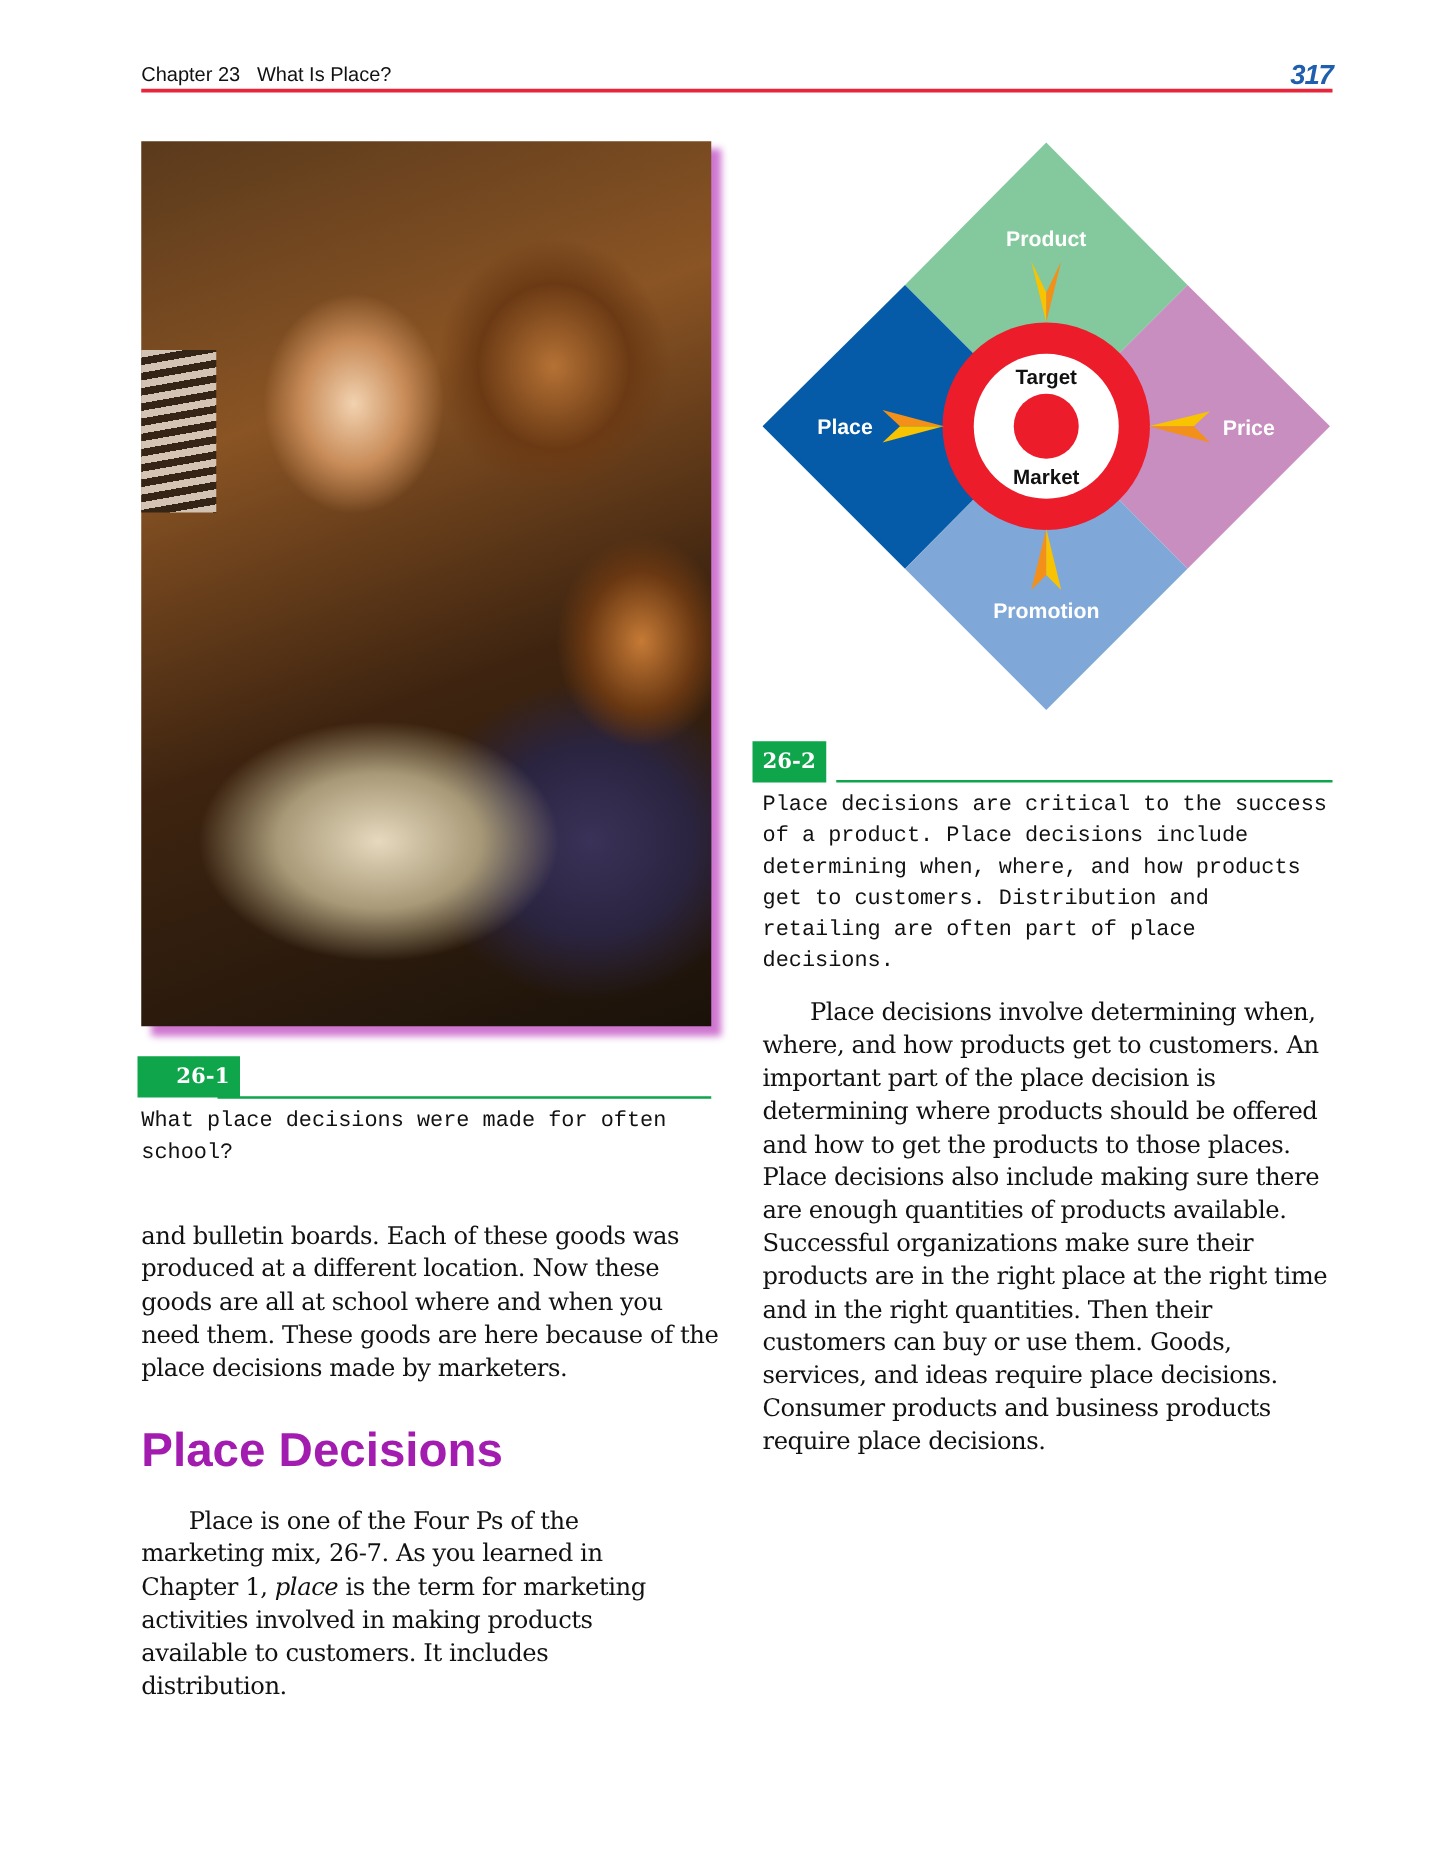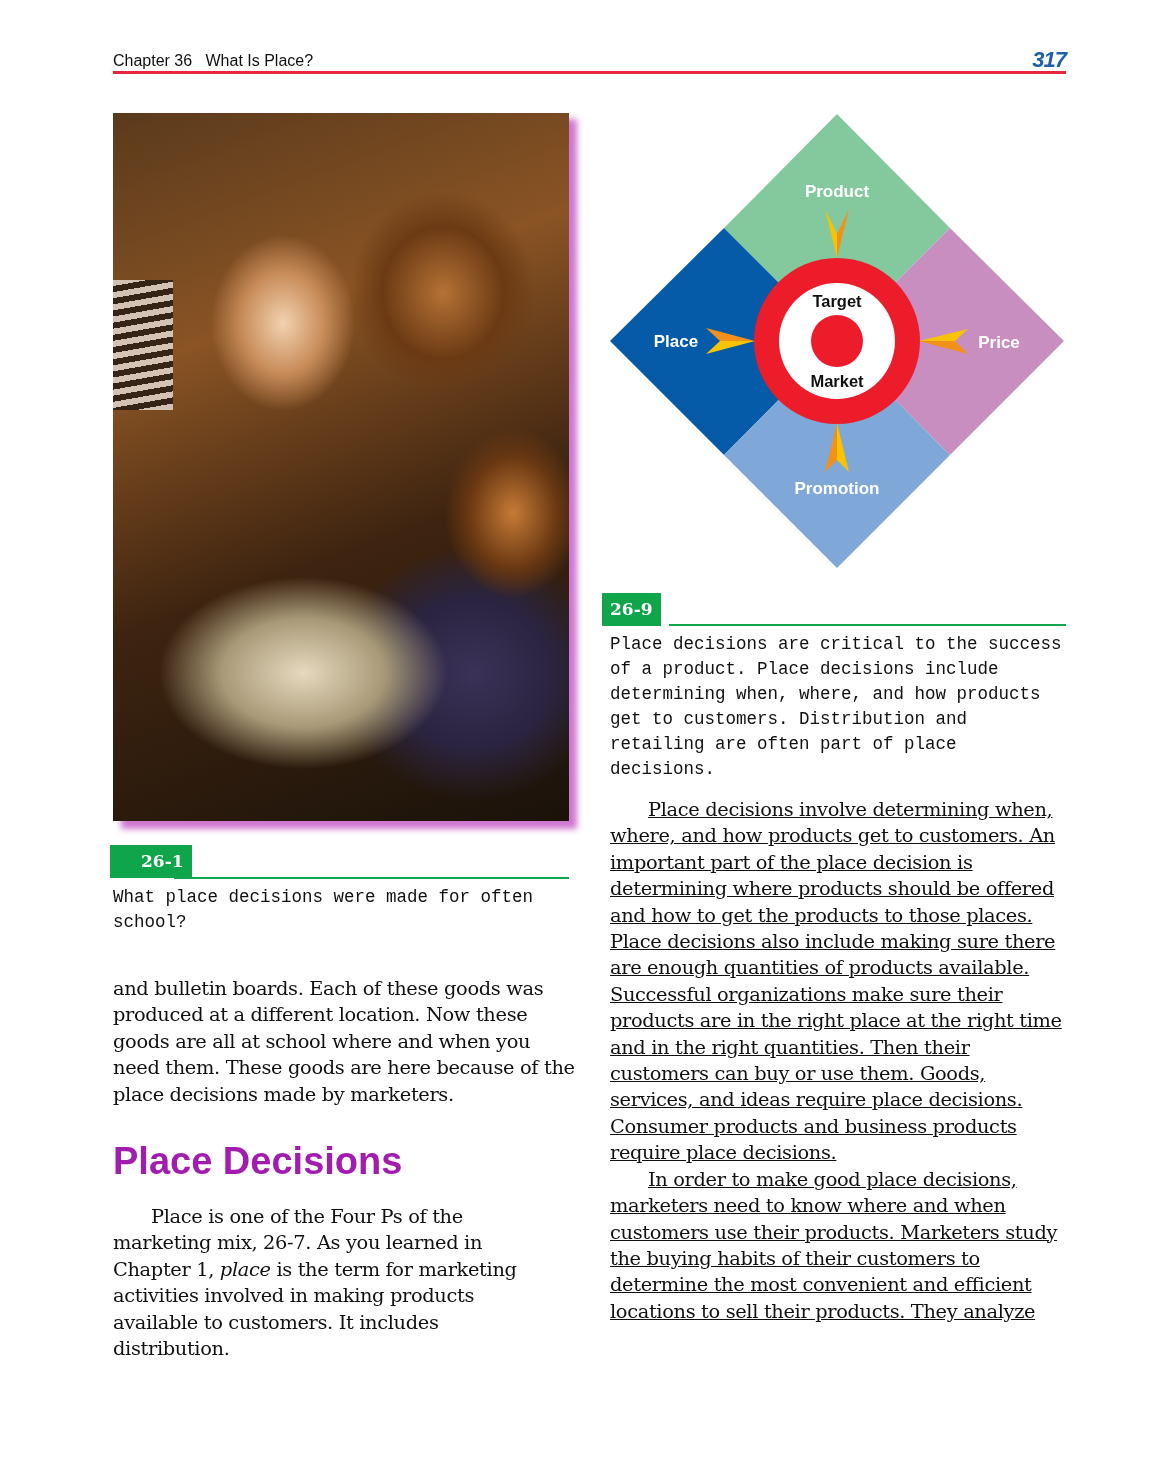--- a/index.html
+++ b/index.html
@@ -79,21 +79,21 @@
       font-weight: bold; font-size: 38px; color: #a21caf;
     }
 
     
     .diagram { left: 600px; top: 100px; width: 480px; height: 480px; }
     .diagram text { font-family: "Liberation Sans", sans-serif; font-weight: bold; }
   </style>
 </head>
 <body>
 
-<div class="abs running-head">Chapter 36   What Is Place?</div>
+<div class="abs running-head">Chapter 23   What Is Place?</div>
 <div class="abs page-num">317</div>
 <div class="abs header-rule"></div>
 
 <div class="abs photo-shadow"></div>
 <div class="abs photo" title="Three people wearing safety goggles looking at a book in a science lab"></div>
 <div class="abs photo-stripes"></div>
 
 <div class="abs badge" style="left:110px; top:845px;padding-left:31px;">26-1</div>
 <div class="abs badge-rule" style="left:174px; top:877px; width:395px;"></div>
 <div class="abs caption" style="left:113px; top:885px; width:440px;">What place decisions were made for often school?</div>
@@ -127,30 +127,29 @@
   </g>
 
   <text x="837" y="197" text-anchor="middle" font-size="17" fill="#ffffff">Product</text>
   <text x="676" y="347" text-anchor="middle" font-size="17" fill="#ffffff">Place</text>
   <text x="999" y="348" text-anchor="middle" font-size="17" fill="#ffffff">Price</text>
   <text x="837" y="494" text-anchor="middle" font-size="17" fill="#ffffff">Promotion</text>
   <text x="837" y="307" text-anchor="middle" font-size="16.5" fill="#111111">Target</text>
   <text x="837" y="387" text-anchor="middle" font-size="16.5" fill="#111111">Market</text>
 </svg>
 
-<div class="abs badge" style="left:602px; top:593px;">26-9</div>
+<div class="abs badge" style="left:602px; top:593px;">26-2</div>
 <div class="abs badge-rule" style="left:669px; top:624px; width:397px;"></div>
 <div class="abs caption" style="left:610px; top:632px; width:460px;">Place decisions are critical to the success of a product. Place decisions include determining when, where, and how products get to customers. Distribution and retailing are often part of place decisions.</div>
 
 <div class="abs body-text" style="left:113px; top:976px; width:462px;">
   <p>and bulletin boards. Each of these goods was produced at a different location. Now these goods are all at school where and when you need them. These goods are here because of the place decisions made by marketers.</p>
 </div>
 
 <div class="abs section-title">Place Decisions</div>
 
 <div class="abs body-text" style="left:113px; top:1204px; width:440px;">
   <p class="indent"><span>Place is one of the Four Ps of the marketing mix, 26-7. As you learned in Chapter 1, </span><em>place</em><span> is the term for marketing activities involved in making products available to customers. It includes distribution.</span></p>
 </div>
 
-<div class="abs body-text" style="left:610px; top:797px; width:462px;text-decoration:underline;">
+<div class="abs body-text" style="left:610px; top:797px; width:462px;">
   <p class="indent">Place decisions involve determining when, where, and how products get to customers. An important part of the place decision is determining where products should be offered and how to get the products to those places. Place decisions also include making sure there are enough quantities of products available. Successful organizations make sure their products are in the right place at the right time and in the right quantities. Then their customers can buy or use them. Goods, services, and ideas require place decisions. Consumer products and business products require place decisions.</p>
-  <p class="indent">In order to make good place decisions, marketers need to know where and when customers use their products. Marketers study the buying habits of their customers to determine the most convenient and efficient locations to sell their products. They analyze</p>
 </div>
 
 </body></html>

